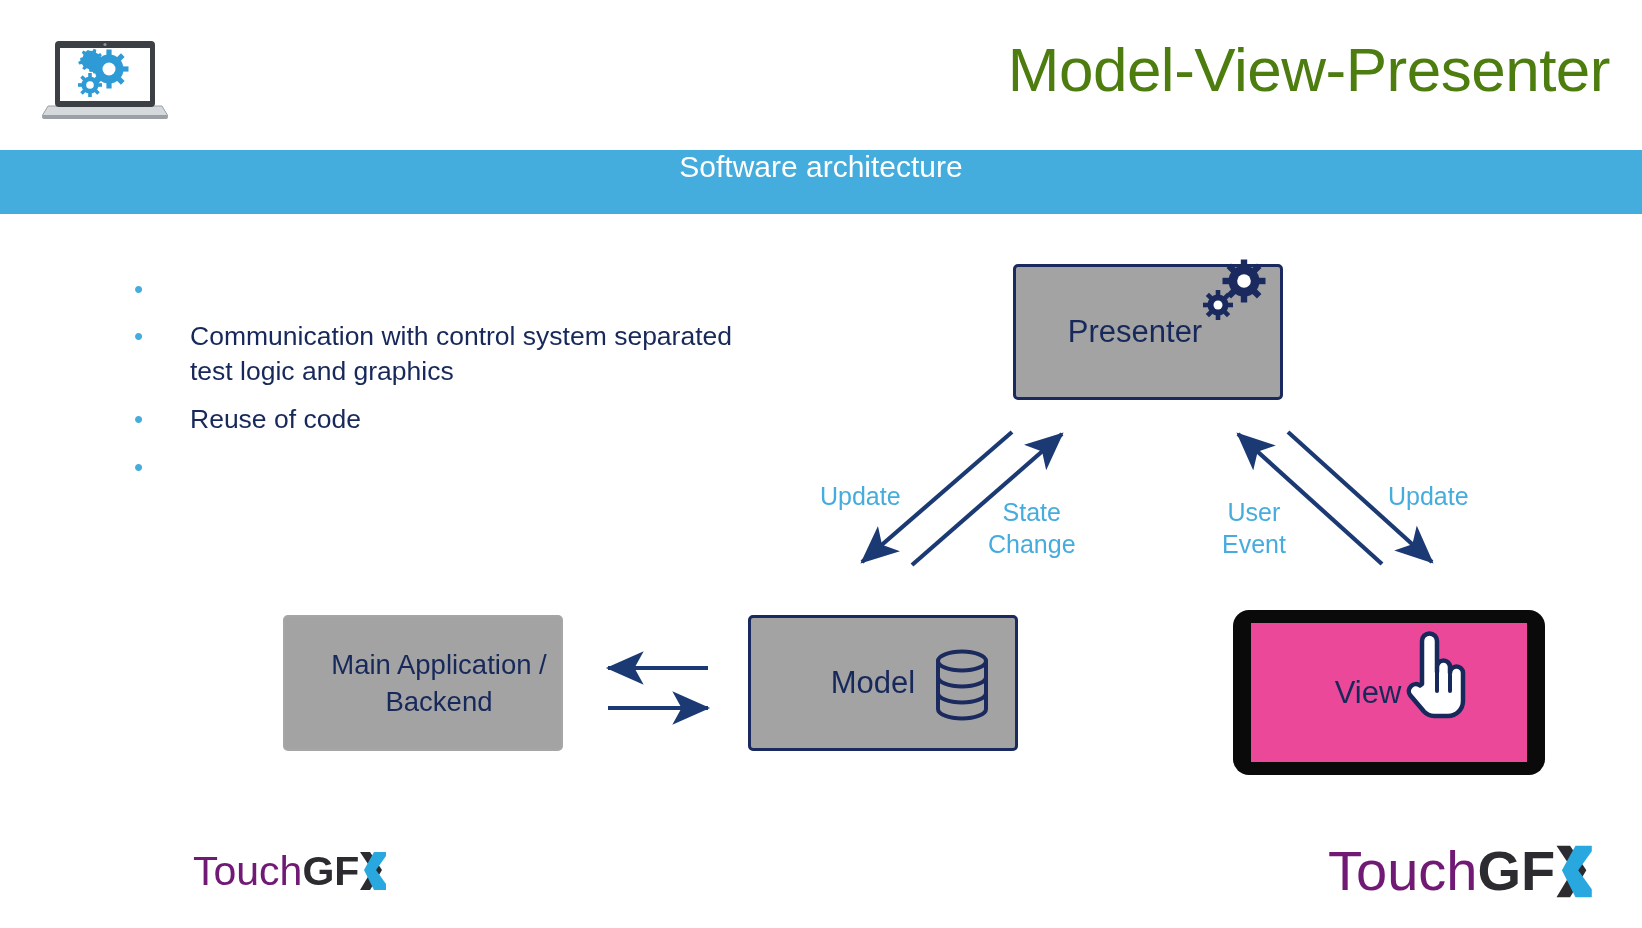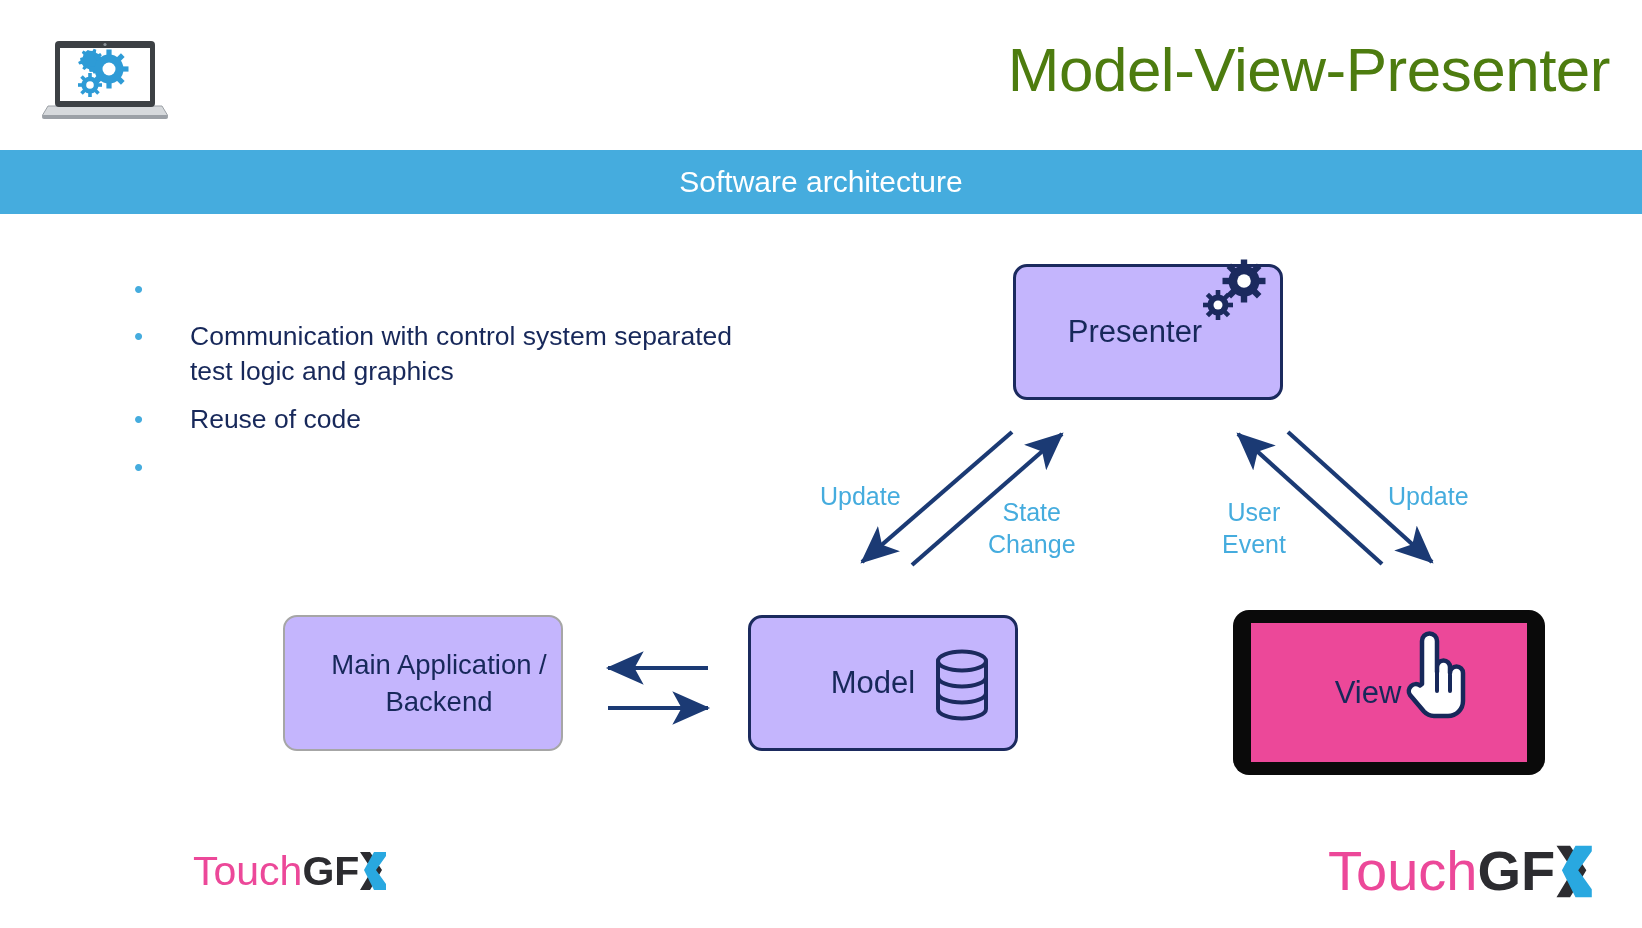--- a/index.html
+++ b/index.html
@@ -37,21 +37,21 @@
     text-align: right;
   }
   #subtitle-bar {
     position: absolute;
     left: 0;
     top: 150px;
     width: 1642px;
     height: 64px;
     background: #45ACDE;
     display: flex;
-    align-items: center;
+    align-items: flex-start;
     justify-content: center;
   }
   #subtitle-text {
     color: #ffffff;
     font-size: 30px;
   }
 
   
   #bullet-list {
     position: absolute;
@@ -74,22 +74,22 @@
   .bullet-text {
     color: #17285A;
     font-size: 26.5px;
     line-height: 35px;
   }
 
   
   .node-box {
     position: absolute;
     box-sizing: border-box;
-    border-radius: 14px;
-    background: #c4b5fd;
+    border-radius: 5px;
+    background: #a3a3a3;
     display: flex;
     align-items: center;
     justify-content: center;
   }
   #presenter-box {
     left: 1013px;
     top: 264px;
     width: 270px;
     height: 136px;
     border: 3px solid #1B2A5E;
@@ -221,21 +221,21 @@
     position: absolute;
     left: 1328px;
     top: 838px;
   }
   .tgfx {
     display: flex;
     align-items: baseline;
     white-space: nowrap;
   }
   .tgfx .tg-touch {
-    color: #ec4899;
+    color: #701a75;
     font-weight: 300;
   }
   .tgfx .tg-gf {
     color: #2C2C30;
     font-weight: bold;
   }
   .tgfx .tg-x {
     position: relative;
     display: inline-block;
   }

